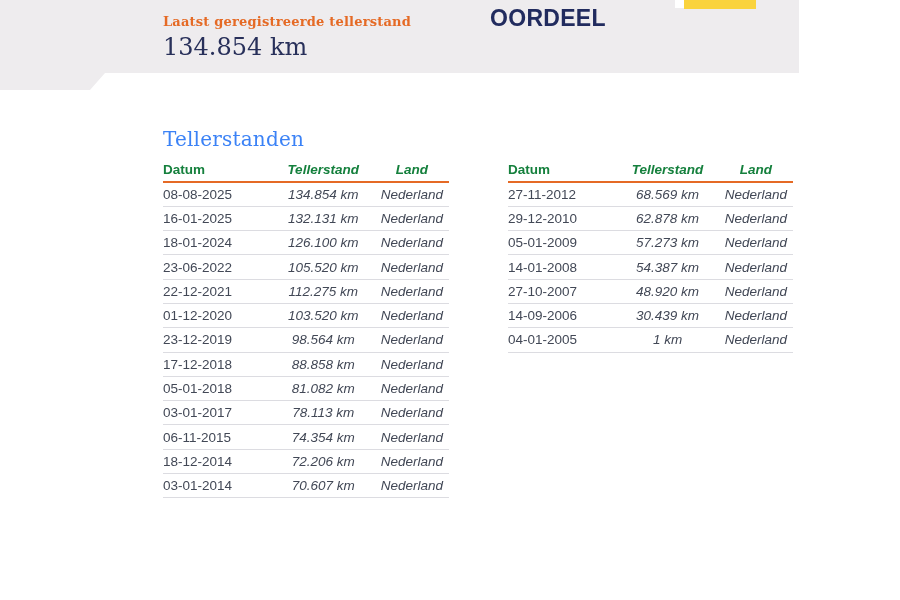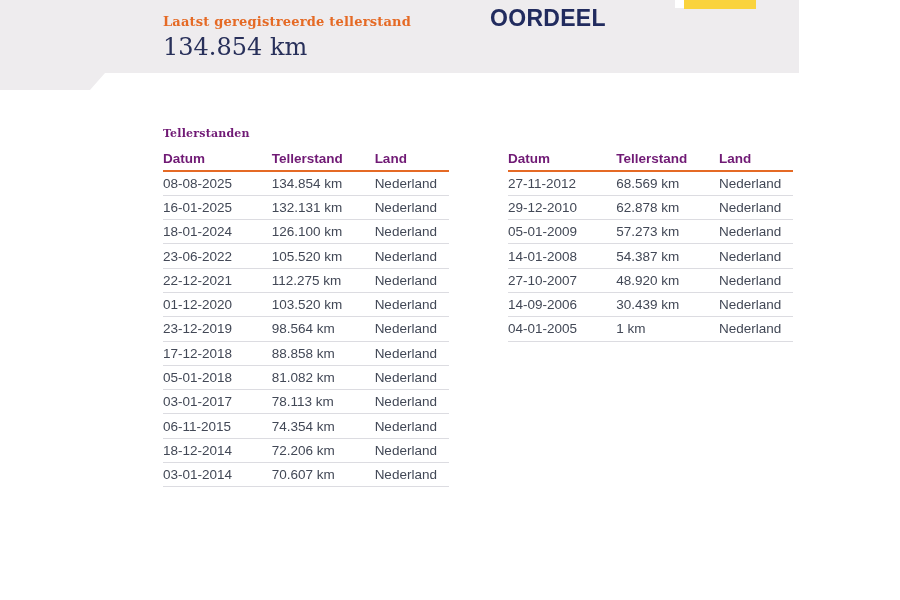--- a/index.html
+++ b/index.html
@@ -27,34 +27,34 @@
     position: absolute; left: 490px; top: -27px;
     font-family: "Liberation Sans", sans-serif; font-weight: 700;
     font-size: 23px; line-height: 30px; color: #212b5e; letter-spacing: 0.3px;
   }
   .badge-notch { position: absolute; left: 675px; top: 0; width: 9px; height: 8px; background: #ffffff; }
   .yellow-badge { position: absolute; left: 684px; top: 0; width: 72px; height: 9px; background: #fad33d; }
 
   
   .content { position: absolute; left: 163px; top: 127px; width: 632px; }
   .section-title {
-    font-family: "DejaVu Serif", serif; font-weight: 700;
-    font-size: 11px; color: #701a75; margin-bottom: 8px; letter-spacing: 0.2px;
+    font-family: "DejaVu Serif", serif; font-weight: 400;
+    font-size: 20px; color: #3b82f6; margin-bottom: 8px; letter-spacing: 0.2px;
   }
   .tables { display: flex; gap: 59px; align-items: flex-start; }
   table { border-collapse: collapse; table-layout: fixed; }
   table.odo-left  { width: 286px; }
   table.odo-right { width: 285px; }
   col.c-date { width: 38%; } col.c-km { width: 36%; } col.c-land { width: 26%; }
   th {
-    font-size: 13.5px; font-weight: 700; color: #701a75;
+    font-size: 13.5px; font-weight: 700; color: #15803d;
     text-align: left; padding: 3px 0 4px 0;
     border-bottom: 2px solid #e56a25;
   }
-  th.num, td.num { text-align: left; }
+  th.num, td.num { text-align: center; font-style: italic; }
   td {
     font-size: 13.5px; font-weight: 400; color: #424856;
     height: 24.3px; padding: 0;
     border-bottom: 1px solid #dcdce1;
     white-space: nowrap; overflow: hidden;
   }
 </style>
 </head>
 <body>
 

